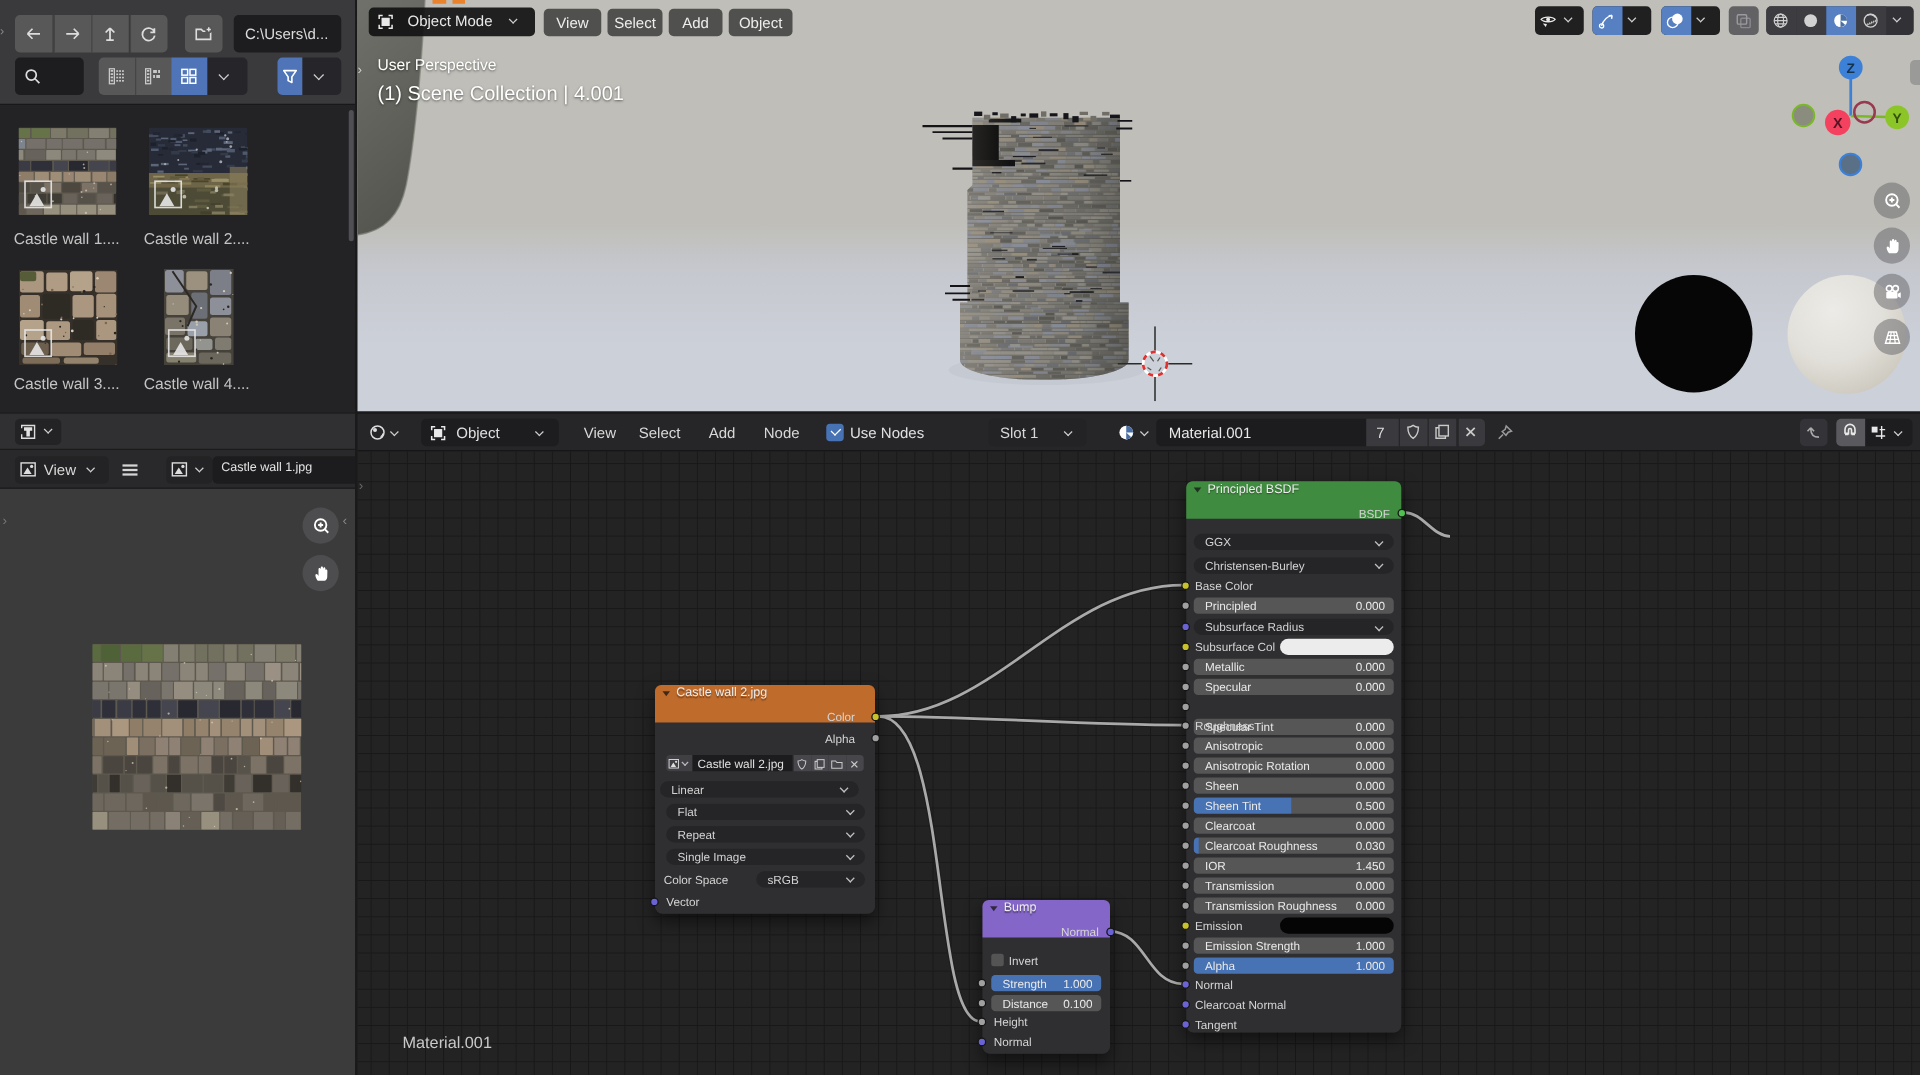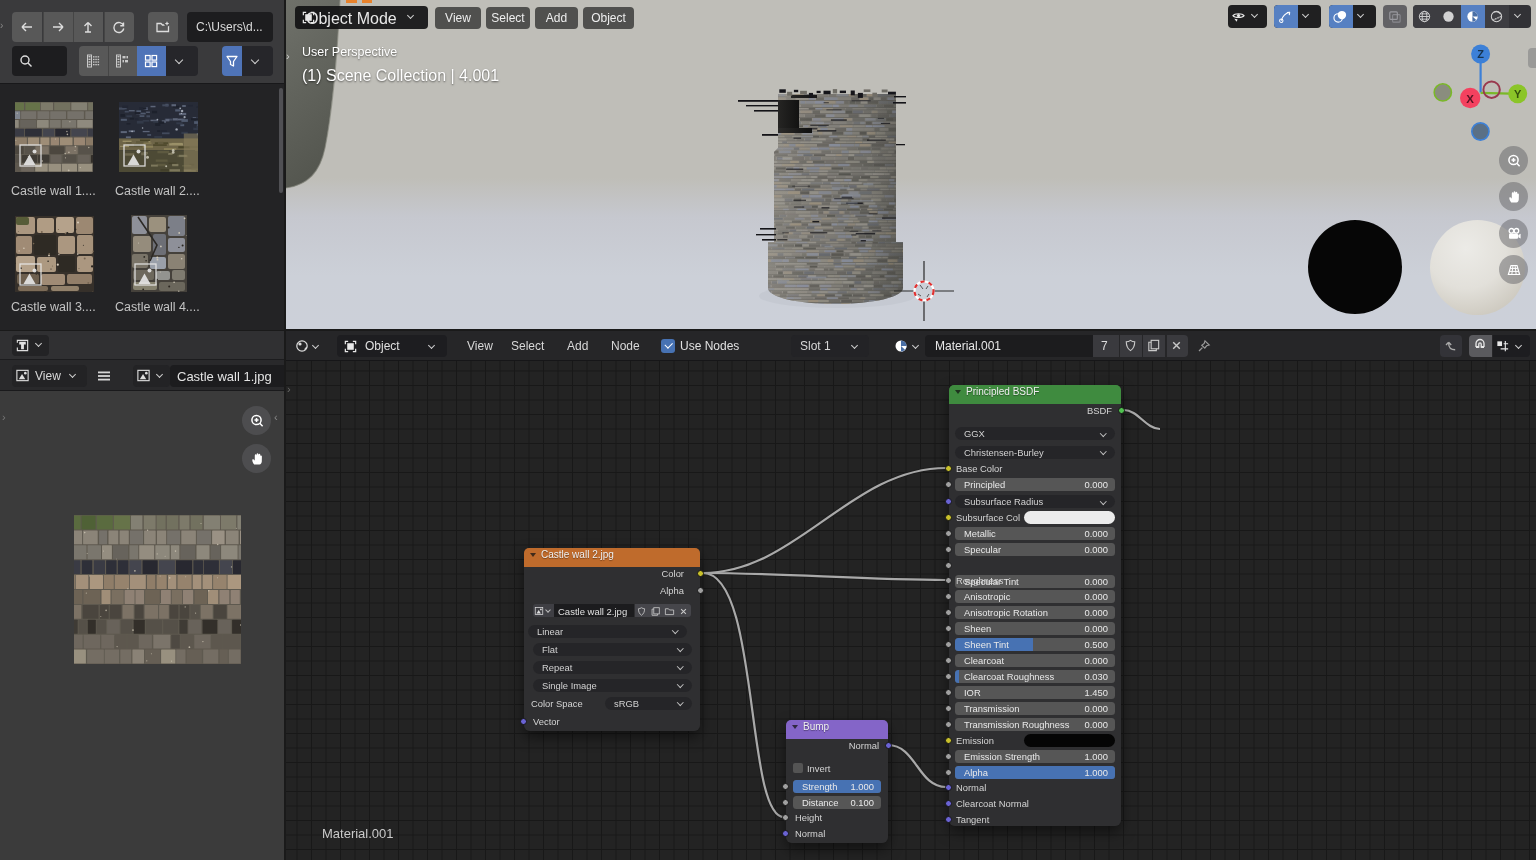--- a/index.html
+++ b/index.html
@@ -4,21 +4,21 @@
 html,body{width:1536px;height:860px;overflow:hidden;background:#1a1a1a;font-family:"Liberation Sans",sans-serif;-webkit-font-smoothing:antialiased}
 .abs{position:absolute}
 .r4{border-radius:4px}
 #fb{left:0;top:0;width:284px;height:330px;background:#232325;overflow:hidden}
 #vp{left:286px;top:0;width:1250px;height:329px;overflow:hidden;background:linear-gradient(#bfbeb8 0%,#bfbeb8 54%,#c6c8cf 66%,#ccd0d8 84%,#ccd0d9 100%)}
 #imged{left:0;top:331px;width:284px;height:529px;background:#3b3b3b;overflow:hidden}
 #ned{left:286px;top:331px;width:1250px;height:529px;background:#232323;overflow:hidden}
 .fbbtn{position:absolute;background:#585858;border-radius:4px}
 .lbl{position:absolute;color:#c3c3c3;font-size:12.5px;white-space:nowrap}
 .node{position:absolute;background:rgba(48,48,50,0.96);border-radius:6px;box-shadow:0 6px 14px rgba(0,0,0,0.5);font-size:9.4px;color:#d2d2d2}
-.nhead{position:absolute;left:0;top:0;right:0;height:19px;border-radius:5px 5px 0 0;color:#eee;font-size:10px;line-height:14px;padding-left:17px;text-shadow:0 1px 1px rgba(0,0,0,0.4);white-space:nowrap}
+.nhead{position:absolute;left:0;top:0;right:0;height:30px;border-radius:5px 5px 0 0;color:#eee;font-size:10px;line-height:14px;padding-left:17px;text-shadow:0 1px 1px rgba(0,0,0,0.4);white-space:nowrap}
 .ntri{position:absolute;left:6px;top:5px;width:0;height:0;border-left:3.5px solid transparent;border-right:3.5px solid transparent;border-top:4.5px solid rgba(20,20,20,0.75)}
 .slider{position:absolute;background:#565656;border-radius:3.5px;height:13px;line-height:13px;overflow:hidden;white-space:nowrap}
 .slider .vl{position:absolute;left:9px;color:#e9e9e9}
 .slider .vr{position:absolute;right:7px;color:#e9e9e9}
 .drop{position:absolute;background:#252528;border-radius:6.5px;height:13px;line-height:13px;color:#d2d2d2;padding-left:9px;white-space:nowrap}
 .nlab{position:absolute;height:13px;line-height:13px;color:#d4d4d4;white-space:nowrap}
 .sock{position:absolute;width:7px;height:7px;border-radius:50%;border:1px solid #141414}
 .sy{background:#c9c12b}.sgy{background:#a0a0a0}.spu{background:#6a63d4}.sgr{background:#4fc14f}
 .hbtn{position:absolute;background:rgba(65,65,63,0.88);border-radius:4px;color:#eee;font-size:12px;text-align:center}
 .htxt{position:absolute;color:#d8d8d8;font-size:12px;white-space:nowrap}
@@ -1641,21 +1641,21 @@
       <circle cx="30" cy="30" r="9.5" fill="none" stroke="#e03131" stroke-width="2.2" stroke-dasharray="4.1 4.1"></circle>
       <path d="M26 24 L29 28 M34 25 L32 28 M24 33 L27 35 M33 36 L35 33" stroke="#555" stroke-width="1"></path>
     </svg>
 <div class="abs" style="left:16px;top:45px;color:#fff;font-size:12.5px;text-shadow:0 1px 2px rgba(0,0,0,0.55)">User Perspective</div>
 <div class="abs" style="left:16px;top:67px;color:#fff;font-size:16px;text-shadow:0 1px 2px rgba(0,0,0,0.55)">(1) Scene Collection | 4.001</div>
 <div class="abs" style="left:9px;top:6px;width:133px;height:23px;background:rgba(18,18,20,0.92);border-radius:4px"></div>
 <svg class="abs" style="left:15px;top:10px" width="15" height="15" viewBox="0 0 16 16">
       <rect x="4.5" y="4.5" width="7" height="7" fill="#e8e8e8"></rect>
       <path d="M2.5 5.5 V2.5 H5.5 M10.5 2.5 H13.5 V5.5 M13.5 10.5 V13.5 H10.5 M5.5 13.5 H2.5 V10.5" stroke="#e8e8e8" stroke-width="1.3" fill="none"></path>
     </svg>
-<div class="abs" style="left:20px;top:10px;color:#e8e8e8;font-size:16px">Object Mode</div>
+<div class="abs" style="left:40px;top:10px;color:#e8e8e8;font-size:12px">Object Mode</div>
 <span class="abs" style="left:122px;top:13px;width:5px;height:5px;border-right:1.6px solid #cfcfcf;border-bottom:1.6px solid #cfcfcf;transform:rotate(45deg)"></span>
 <div class="hbtn" style="left:149px;top:7px;width:46px;height:22px;line-height:22px">View</div>
 <div class="hbtn" style="left:200px;top:7px;width:44px;height:22px;line-height:22px">Select</div>
 <div class="hbtn" style="left:249px;top:7px;width:43px;height:22px;line-height:22px">Add</div>
 <div class="hbtn" style="left:297px;top:7px;width:51px;height:22px;line-height:22px">Object</div>
 <div class="abs" style="left:942px;top:5px;width:39px;height:23px;background:rgba(18,18,20,0.92);border-radius:4px"></div>
 <svg class="abs" style="left:945px;top:9px" width="15" height="15" viewBox="0 0 16 16">
       <path d="M2 7 C4 4.4 12 4.4 14 7 C12 9.6 4 9.6 2 7 Z" stroke="#e8e8e8" stroke-width="1.1" fill="none"></path>
       <circle cx="8" cy="7" r="1.7" fill="#e8e8e8"></circle>
       <path d="M3.5 10.5 L6 13.5 L7 10.8 Z" fill="#e8e8e8"></path>
@@ -1769,21 +1769,21 @@
       <rect x="2" y="10.7" width="12" height="1.8" fill="#d5d5d5"></rect>
     </svg>
 <div class="abs r4" style="left:133px;top:34px;width:37px;height:22px;background:#232325"></div>
 <svg class="abs" style="left:136px;top:37px" width="15" height="15" viewBox="0 0 16 16">
       <rect x="2" y="2.5" width="12" height="11" stroke="#ddd" stroke-width="1.2" fill="none"></rect>
       <path d="M4 12 L7.5 6.5 L11 12 Z" fill="#ddd"></path>
       <circle cx="11" cy="5.5" r="1.4" fill="#ddd"></circle>
     </svg>
 <span class="abs" style="left:157px;top:41px;width:5px;height:5px;border-right:1.6px solid #cfcfcf;border-bottom:1.6px solid #cfcfcf;transform:rotate(45deg)"></span>
 <div class="abs" style="left:170px;top:34px;width:114px;height:22px;background:#1c1c1e;border-radius:4px 0 0 4px"></div>
-<div class="abs" style="left:177px;top:38px;color:#e4e4e4;font-size:13px;width:107px;overflow:hidden;white-space:nowrap">Castle wall 1.jpg</div>
+<div class="abs" style="left:177px;top:38px;color:#e4e4e4;font-size:10px;width:107px;overflow:hidden;white-space:nowrap">Castle wall 1.jpg</div>
 <svg class="abs" style="left:74px;top:184px" width="167" height="149">
       <rect width="167" height="149" fill="#5e594f"></rect>
       <rect x="-4.8" y="0.5" width="11.4" height="13.9" rx="0.5" fill="#5a6b3f"></rect>
       <rect x="7.5" y="0.5" width="14.1" height="13.9" rx="0.5" fill="#4f6136"></rect>
       <rect x="22.7" y="0.5" width="16.1" height="13.9" rx="0.5" fill="#5a6b3f"></rect>
       <rect x="39.8" y="0.5" width="16.4" height="13.9" rx="0.5" fill="#667349"></rect>
       <rect x="57.0" y="0.5" width="11.4" height="13.9" rx="0.5" fill="#838073"></rect>
       <rect x="69.8" y="0.5" width="11.8" height="13.9" rx="0.5" fill="#7d7a6a"></rect>
       <rect x="82.6" y="0.5" width="9.0" height="13.9" rx="0.5" fill="#72715f"></rect>
       <rect x="92.8" y="0.5" width="11.5" height="13.9" rx="0.5" fill="#72715f"></rect>

